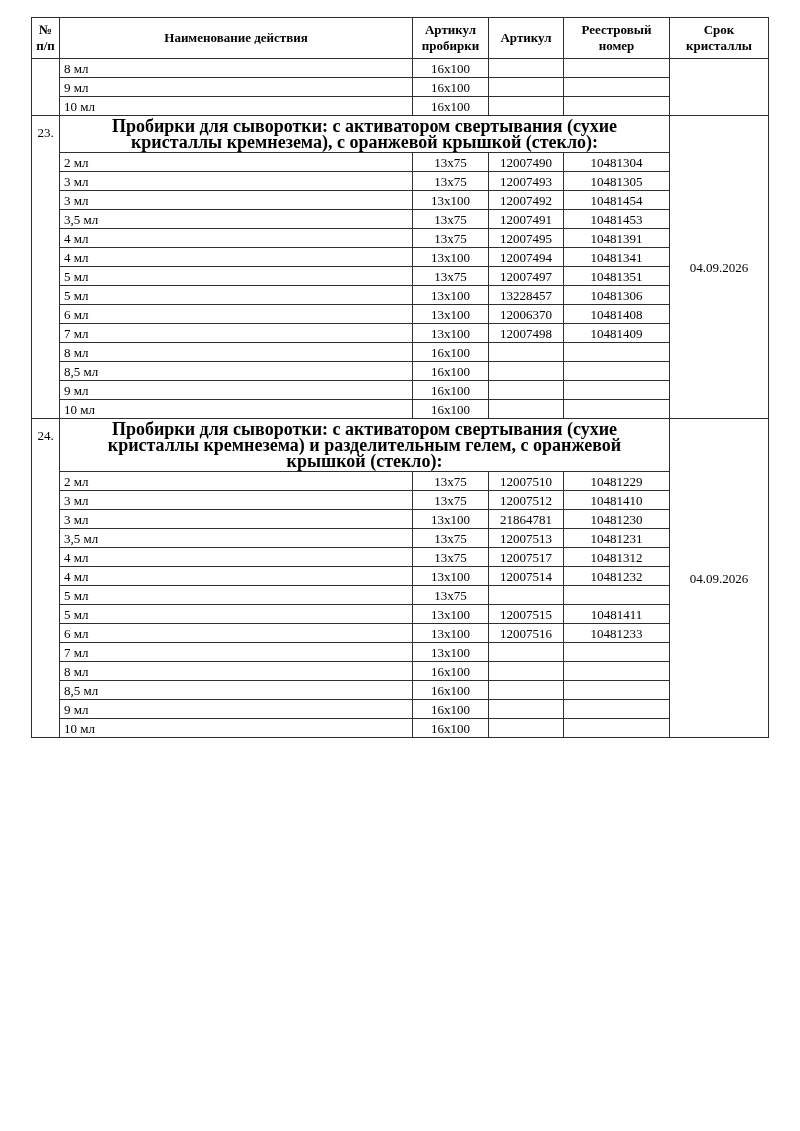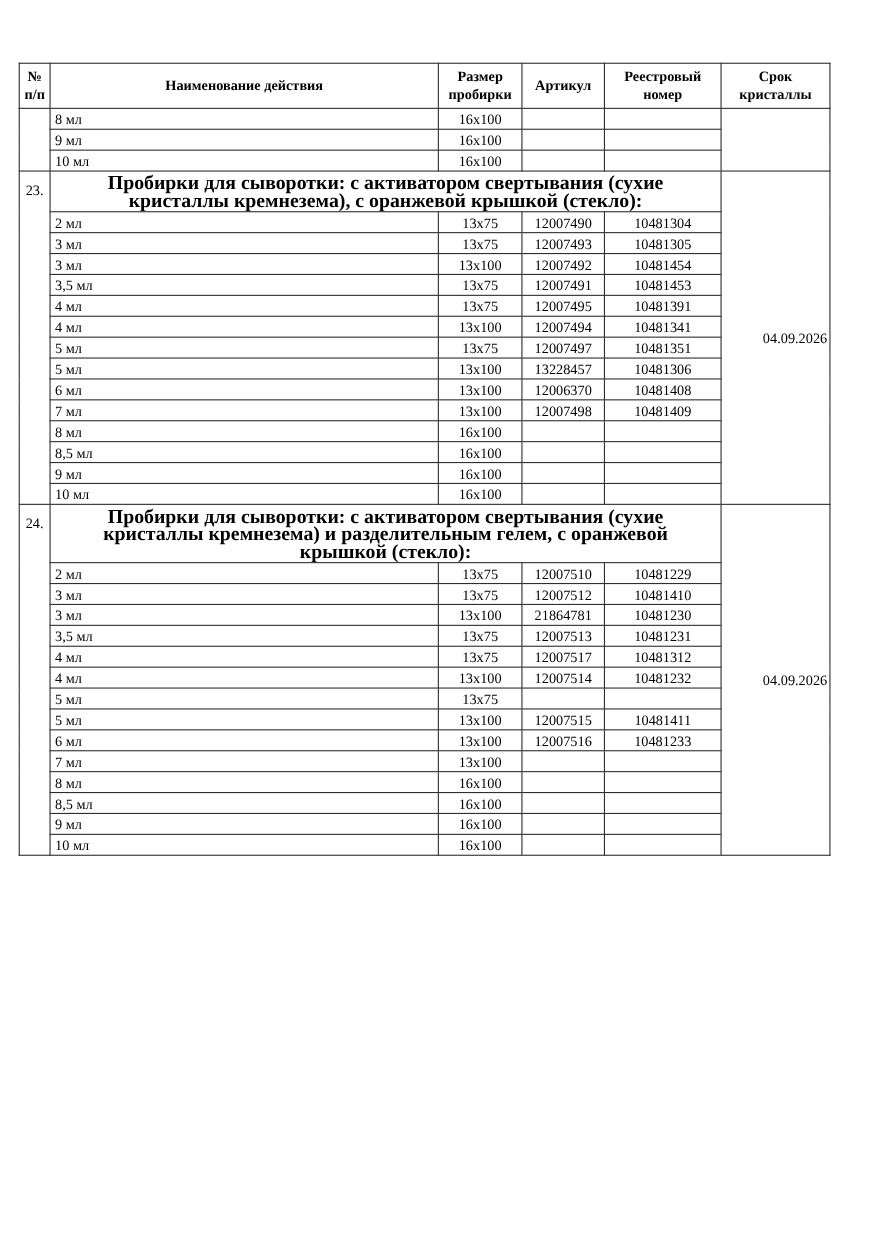--- a/index.html
+++ b/index.html
@@ -11,26 +11,25 @@
     position: relative;
     width: 800px;
     height: 1131px;
     background: #ffffff;
     font-family: "Liberation Serif", "DejaVu Serif", serif;
     color: #000000;
     overflow: hidden;
   }
   table.reg-table {
     position: absolute;
-    left: 17px;
+    left: 31px;
     top: 17px;
     width: 737px;
     border-collapse: collapse;
     table-layout: fixed;
-    margin-top: 40px;
   }
   .reg-table td {
     border: 1px solid #2e2e2e;
     font-size: 13px;
     line-height: 15px;
     padding: 1px 2px 1px 4px;
     vertical-align: middle;
     overflow: hidden;
     background: #ffffff;
   }
@@ -65,21 +64,21 @@
     height: 32px;
     white-space: normal;
   }
   .reg-table td.row-num {
     text-align: center;
     vertical-align: top;
     padding: 9px 1px 0 1px;
     font-size: 13px;
   }
   .reg-table td.expiry-cell {
-    text-align: right;
+    text-align: center;
     vertical-align: middle;
     font-size: 13px;
     padding: 1px 2px;
   }
 </style>
 </head>
 <body>
 
 <div class="page">
   <table class="reg-table">
@@ -88,21 +87,21 @@
       <col style="width:353px">
       <col style="width:76px">
       <col style="width:75px">
       <col style="width:106px">
       <col style="width:99px">
     </colgroup>
     <thead>
       <tr>
         <td class="hdr">№ п/п</td>
         <td class="hdr">Наименование действия</td>
-        <td class="hdr">Размер пробирки</td>
+        <td class="hdr">Артикул пробирки</td>
         <td class="hdr">Артикул</td>
         <td class="hdr">Реестровый номер</td>
         <td class="hdr">Срок кристаллы</td>
       </tr>
     </thead>
     <tbody id="table-body">
         <tr>
           <td class="row-num" rowspan="3"></td>
           <td class="c-name">8 мл</td>
           <td class="c-mid">16x100</td>

